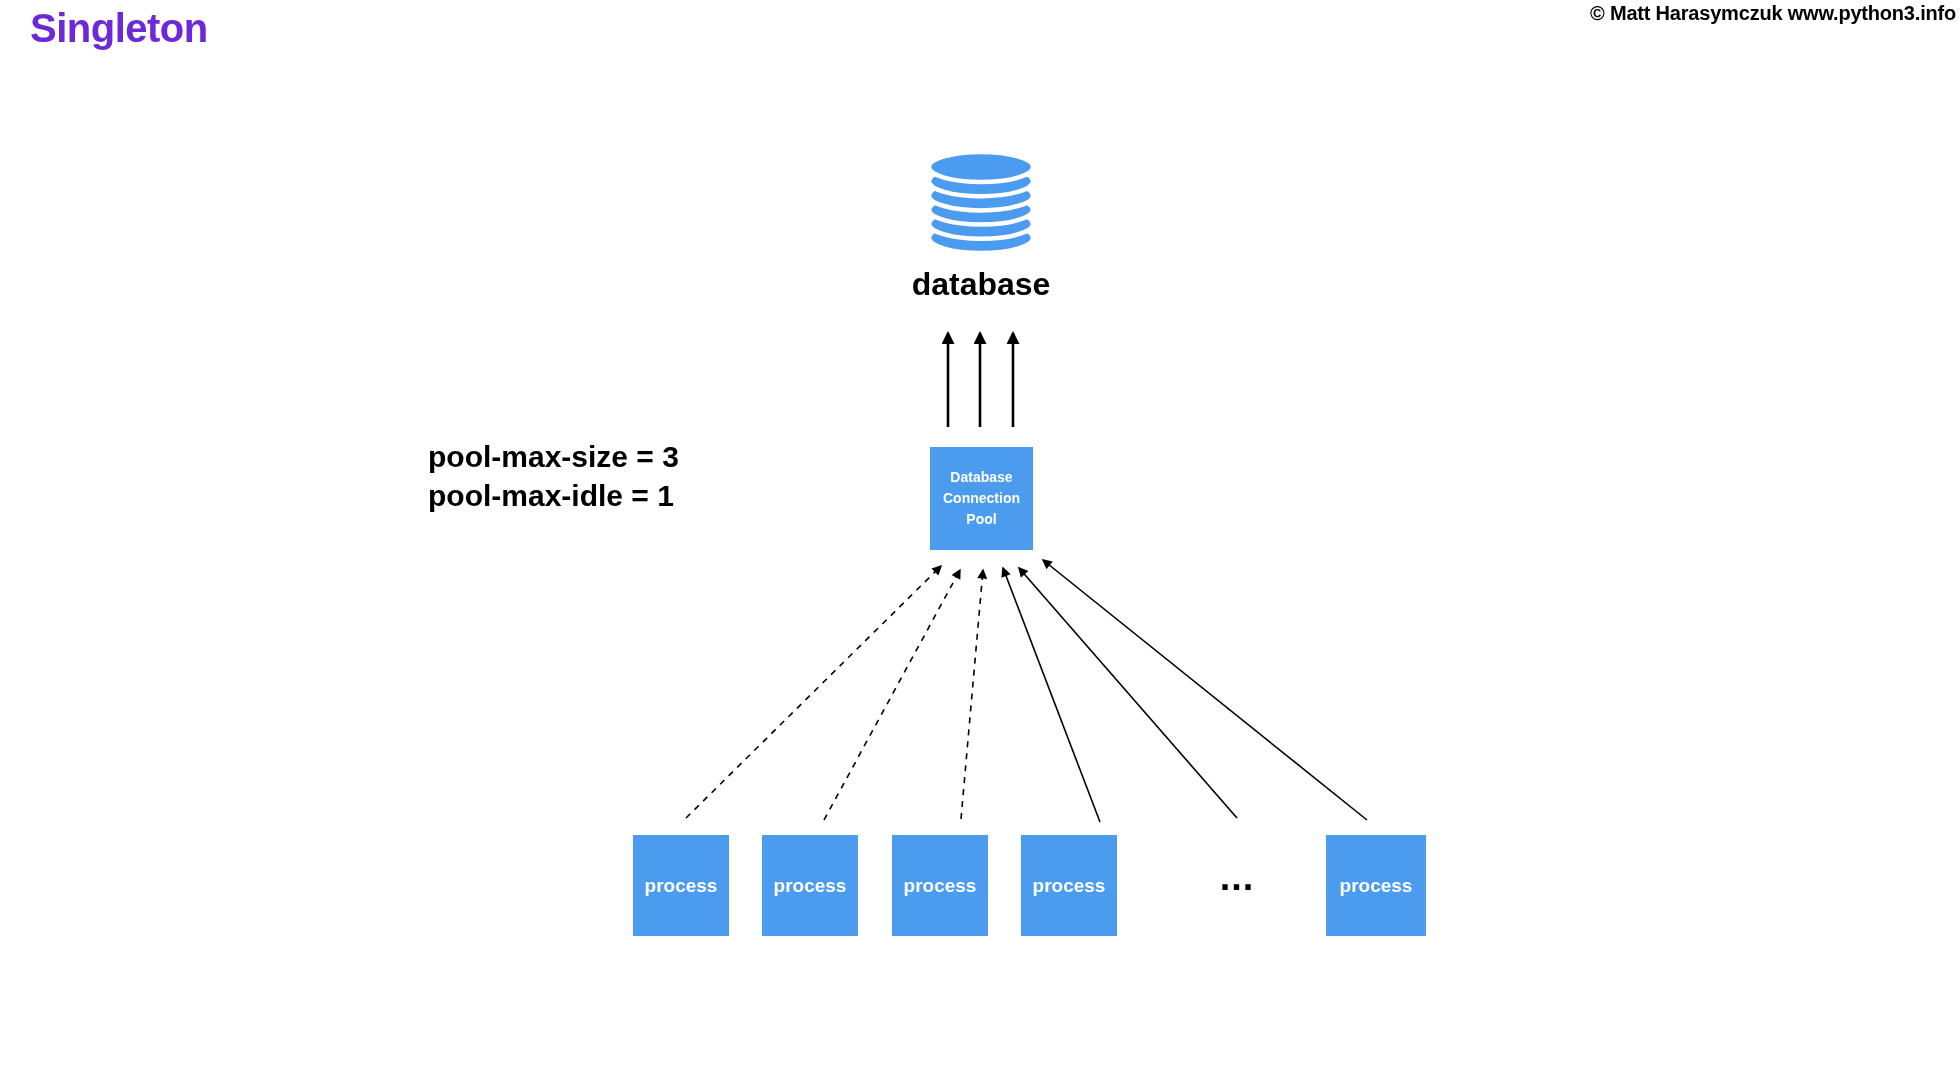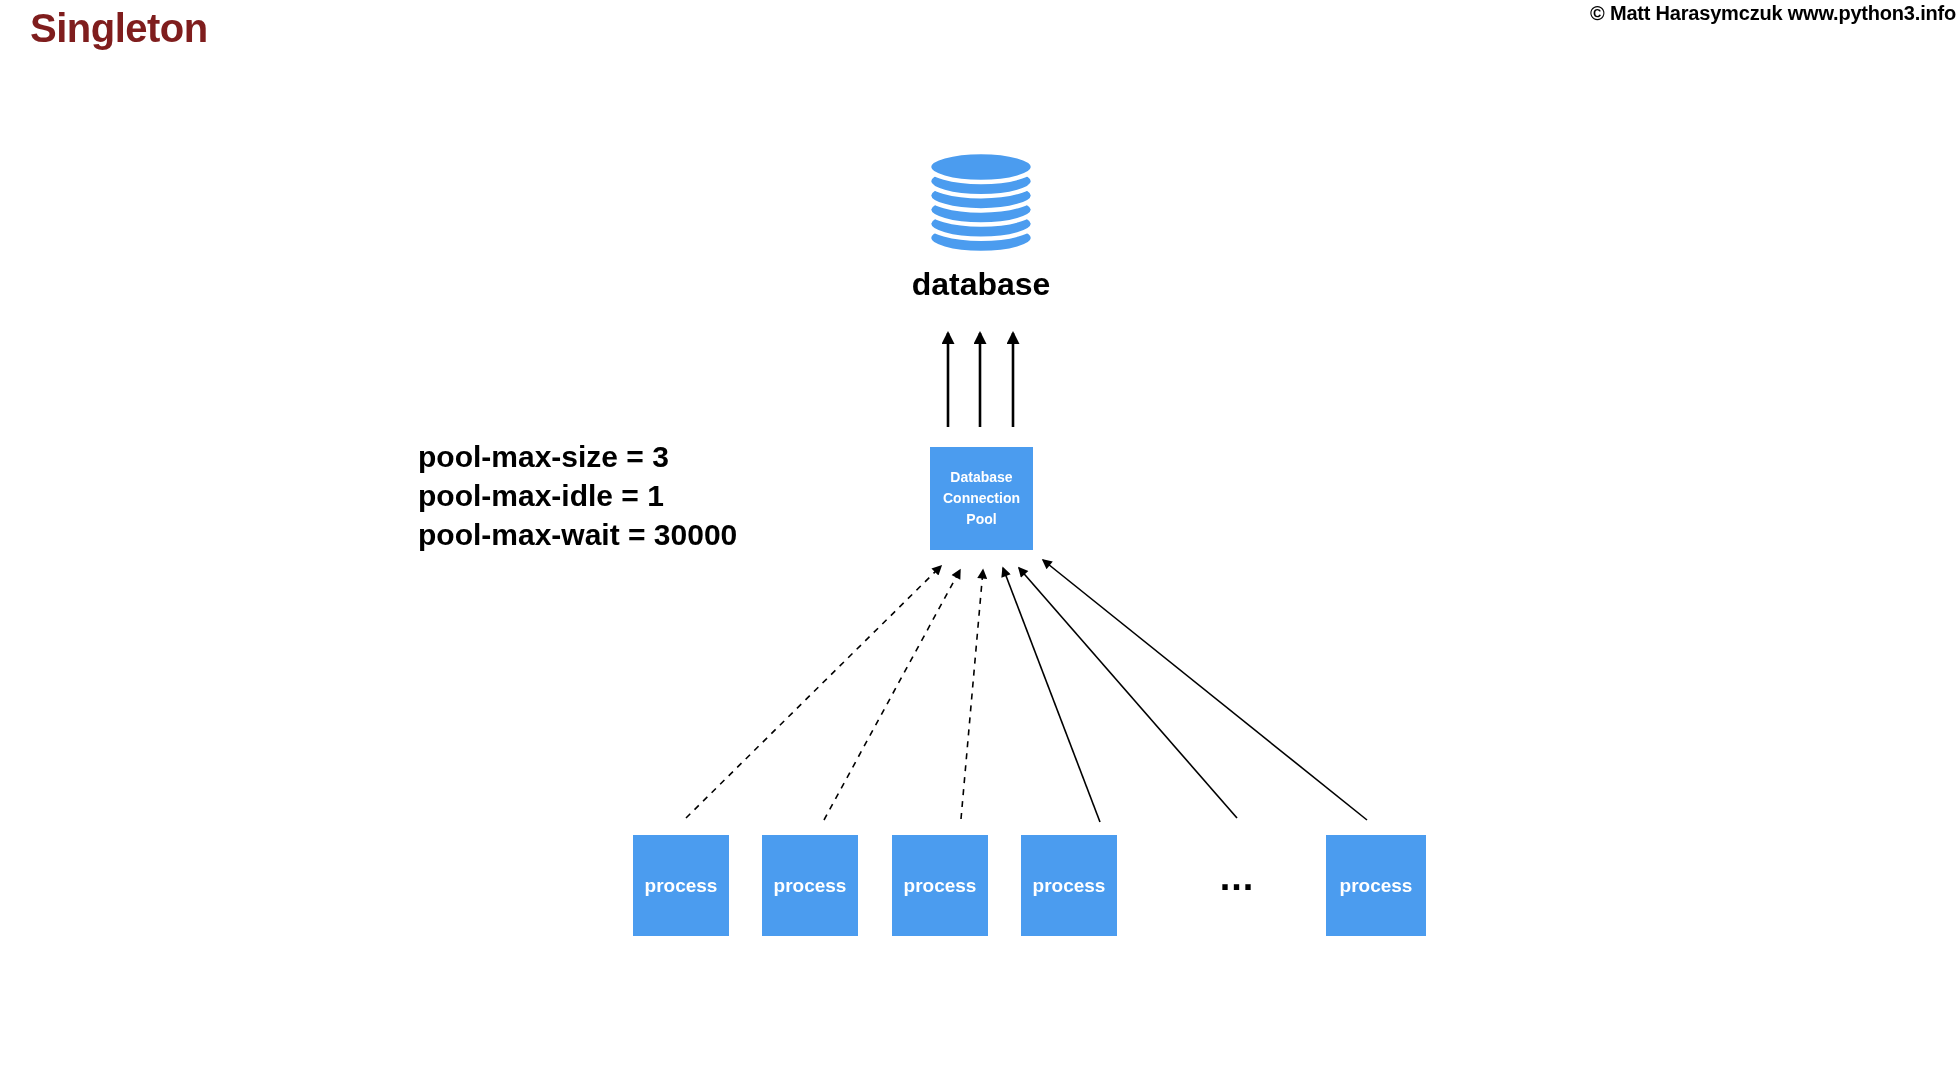--- a/index.html
+++ b/index.html
@@ -3,40 +3,40 @@
 <meta charset="utf-8">
 <style>
   html,body{margin:0;padding:0;background:#fff;}
   .stage{
     position:relative;width:1960px;height:1080px;background:#ffffff;
     font-family:"Liberation Sans","DejaVu Sans",sans-serif;overflow:hidden;
   }
   .svg-layer{position:absolute;left:0;top:0;}
   .page-title{
     position:absolute;left:30px;top:6px;font-size:40px;font-weight:700;
-    letter-spacing:-0.5px;color:#7f1d1d;
+    letter-spacing:-0.5px;color:#6d28d9;
   }
   .copyright{
     position:absolute;right:4px;top:2px;font-size:20px;font-weight:700;color:#000;
     letter-spacing:-0.2px;
   }
   .db-label{
     position:absolute;left:881px;top:266px;width:200px;text-align:center;
     font-size:32px;font-weight:700;color:#000;
   }
   .pool-box{
     position:absolute;left:930px;top:447px;width:103px;height:103px;
     background:#4B9CEF;display:flex;align-items:center;justify-content:center;
   }
   .pool-box .pool-label{
     color:#fff;font-size:14px;font-weight:700;text-align:center;
     line-height:1.5;white-space:pre-line;
   }
   .config-block{
-    position:absolute;left:418px;top:437px;color:#000;
+    position:absolute;left:428px;top:437px;color:#000;
     font-size:30px;font-weight:700;line-height:39px;white-space:nowrap;
   }
   .process-box{
     position:absolute;top:835px;width:96px;height:101px;background:#4B9CEF;
     display:flex;align-items:center;justify-content:center;
   }
   .process-box .process-label{color:#fff;font-size:19px;font-weight:700;}
   .p1{left:633px;} .p2{left:762px;} .p3{left:892px;} .p4{left:1021px;} .p5{left:1326px;width:100px;}
   .ellipsis{
     position:absolute;left:1207px;top:856px;width:60px;text-align:center;
@@ -94,21 +94,20 @@
 
   <div class="pool-box">
     <span class="pool-label">Database
 Connection
 Pool</span>
   </div>
 
   <div class="config-block">
     <div>pool-max-size = 3</div>
     <div>pool-max-idle = 1</div>
-    <div>pool-max-wait = 30000</div>
   </div>
 
   <div class="process-box p1">
     <span class="process-label">process</span>
   </div>
   <div class="process-box p2">
     <span class="process-label">process</span>
   </div>
   <div class="process-box p3">
     <span class="process-label">process</span>

